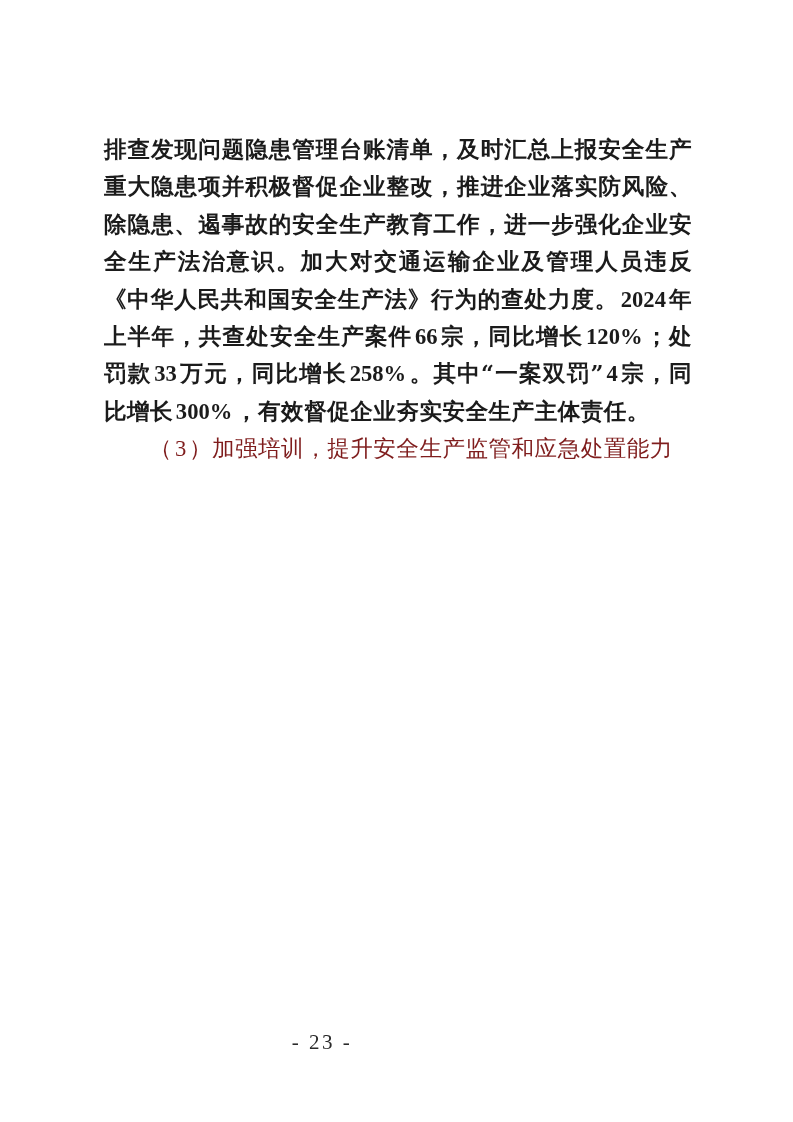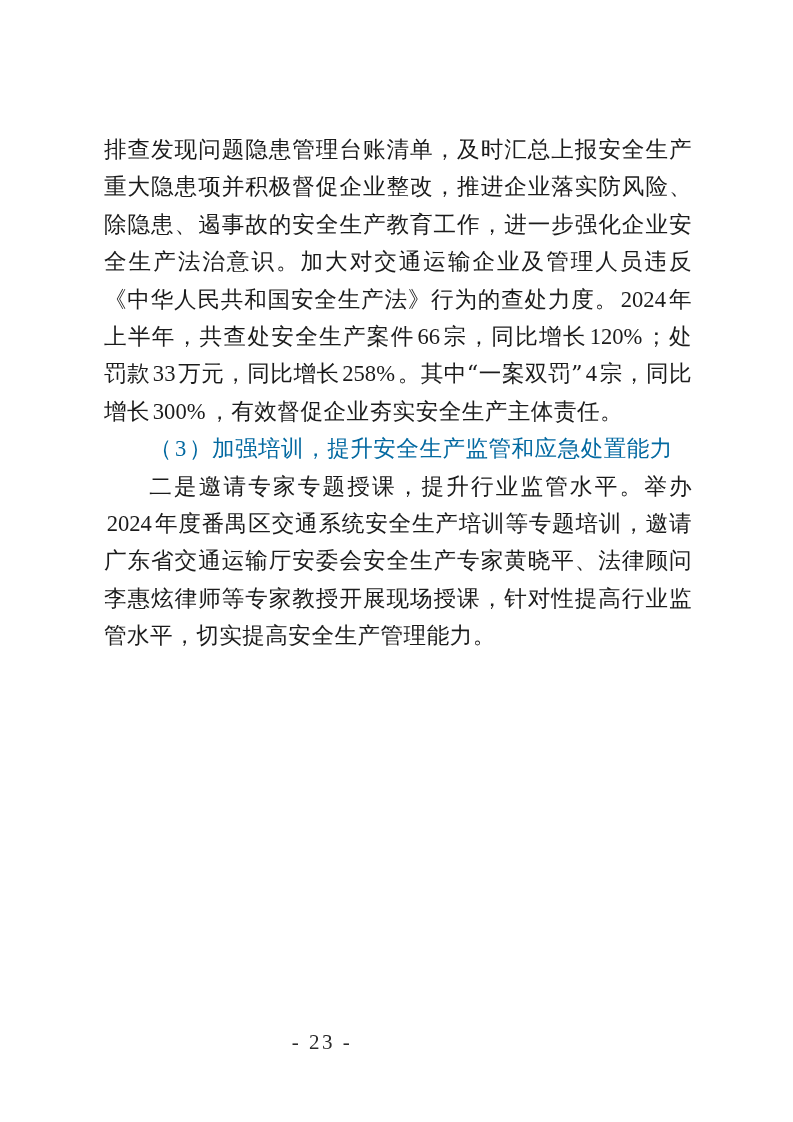--- a/index.html
+++ b/index.html
@@ -34,33 +34,33 @@
 
   .para {
     margin: 0;
     font-family: "DejaVu Serif", "Liberation Serif", serif;
     font-size: 22.6px;
     line-height: 37.4px;
     color: #1b1b1b;
     text-align: justify;
     text-justify: inter-ideograph;
     letter-spacing: 0.02em;
-    font-weight: 400;
+    font-weight: 700;
   }
 
   .indent {
     text-indent: 2em;
   }
 
   .heading-para {
     margin: 0;
     font-family: "DejaVu Serif", "Liberation Serif", serif;
     font-size: 22.6px;
     line-height: 37.4px;
-    color: #0369a1;
+    color: #7f1d1d;
     text-indent: 2em;
     letter-spacing: 0.02em;
     font-weight: 400;
   }
 
   
   .lat {
     font-family: "Liberation Serif", "DejaVu Serif", serif;
     padding: 0 0.12em;
     letter-spacing: 0;
@@ -83,20 +83,19 @@
 
 <div id="page">
 
   <div id="content">
 
     <p class="para">排查发现问题隐患管理台账清单，及时汇总上报安全生产重大隐患项并积极督促企业整改，推进企业落实防风险、除隐患、遏事故的安全生产教育工作，进一步强化企业安全生产法治意识。加大对交通运输企业及管理人员违反《中华人民共和国安全生产法》行为的查处力度。<span class="lat">2024</span>年上半年，共查处安全生产案件<span class="lat">66</span>宗，同比增长<span class="lat">120%</span>；处罚款<span class="lat">33</span>万元，同比增长<span class="lat">258%</span>。其中“一案双罚”<span class="lat">4</span>宗，同比增长<span class="lat">300%</span>，有效督促企业夯实安全生产主体责任。</p>
 
     <p class="heading-para">（<span class="lat">3</span>）加强培训，提升安全生产监管和应急处置能力</p>
 
 
-    <p class="para indent">二是邀请专家专题授课，提升行业监管水平。举办<span class="lat">2024</span>年度番禺区交通系统安全生产培训等专题培训，邀请广东省交通运输厅安委会安全生产专家黄晓平、法律顾问李惠炫律师等专家教授开展现场授课，针对性提高行业监管水平，切实提高安全生产管理能力。</p>
 
 
   </div>
 
   <div id="page-number">- 23 -</div>
 
 </div>
 
 </body></html>

